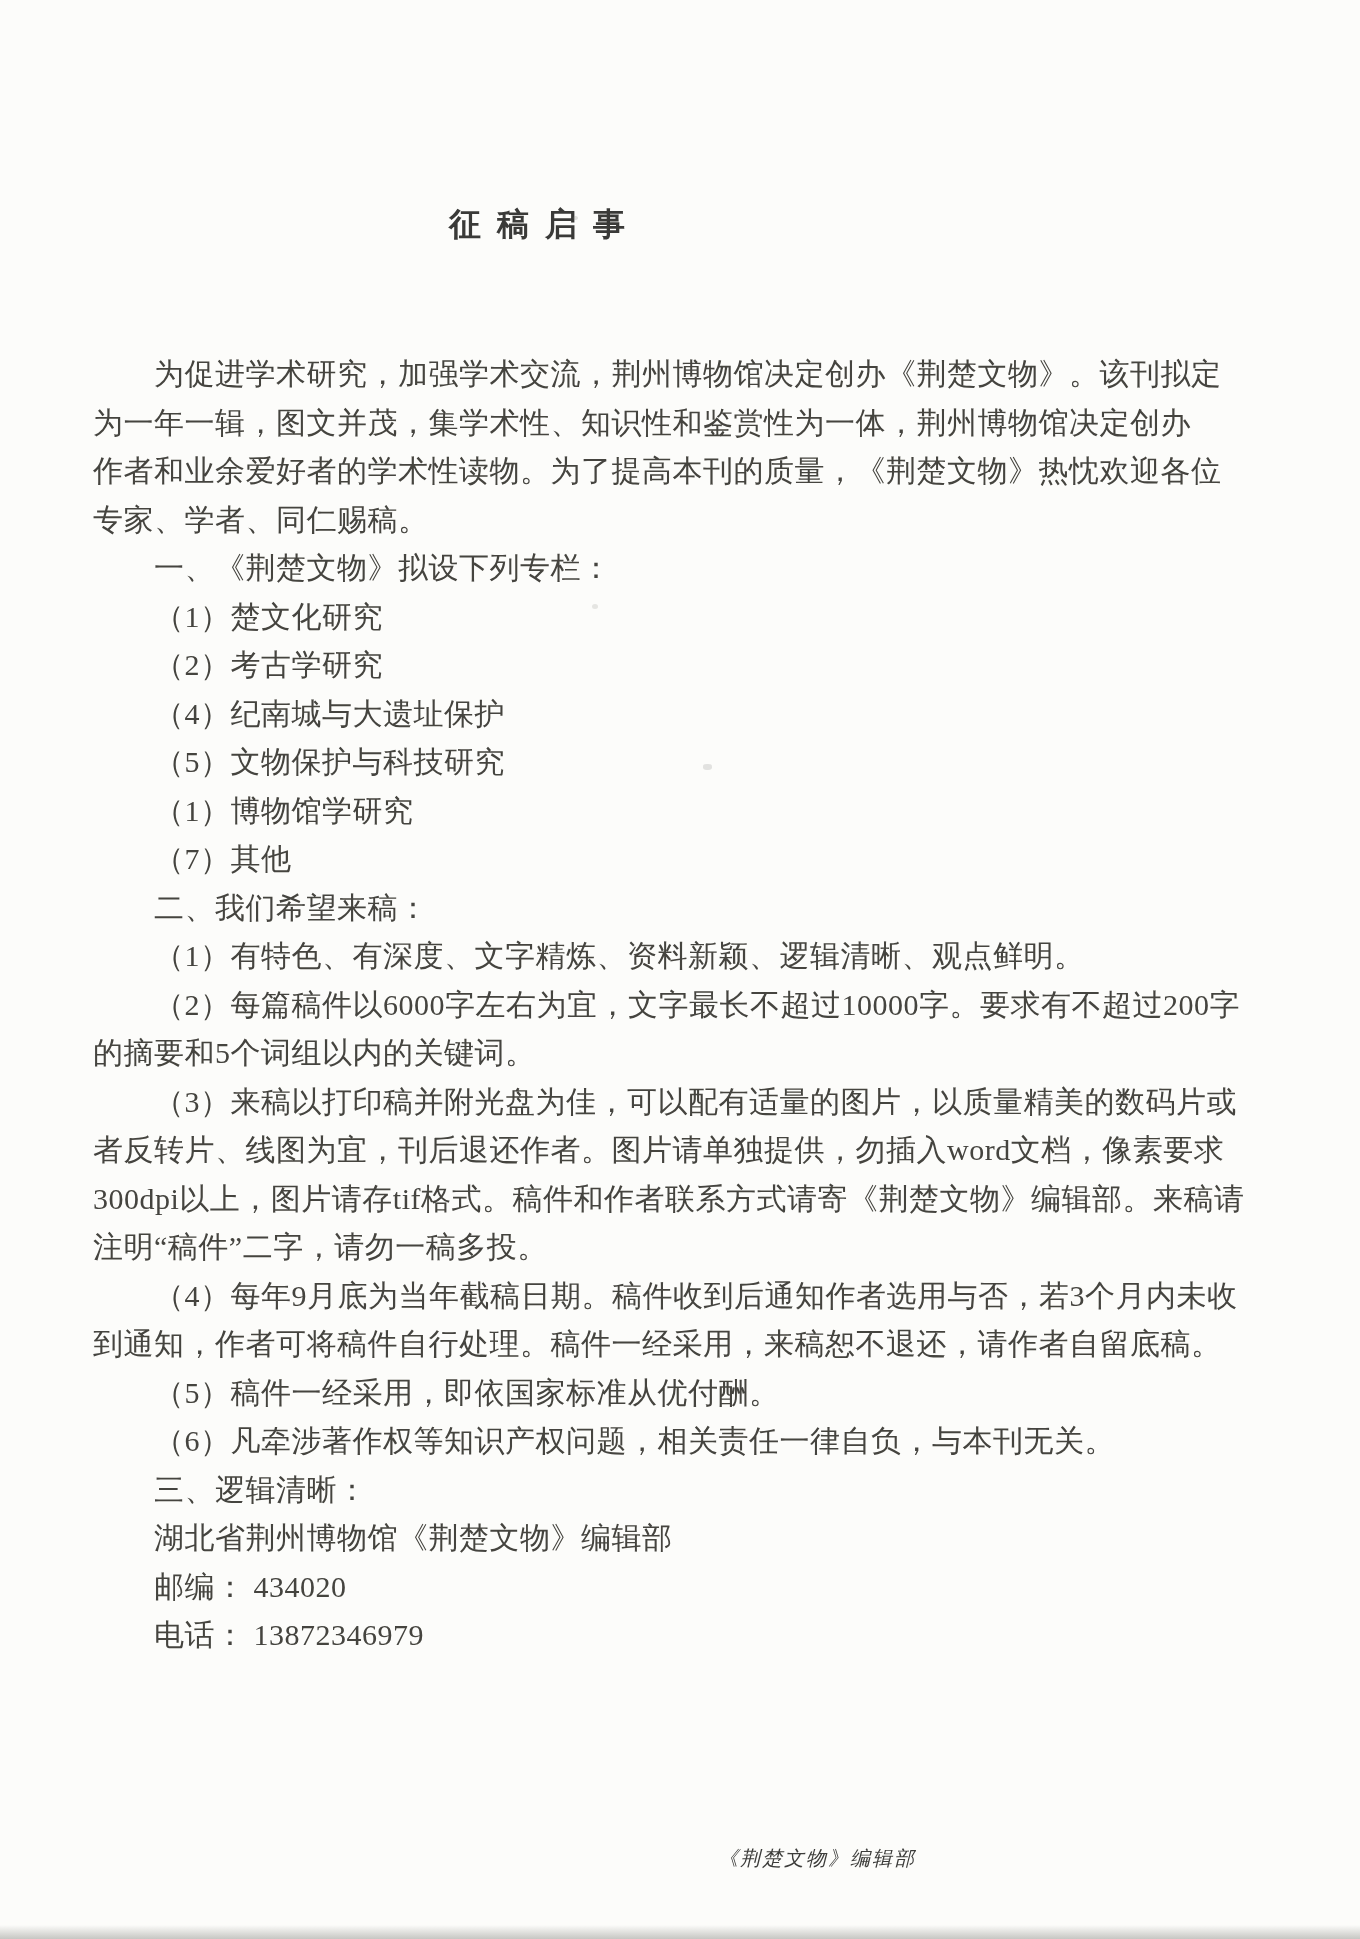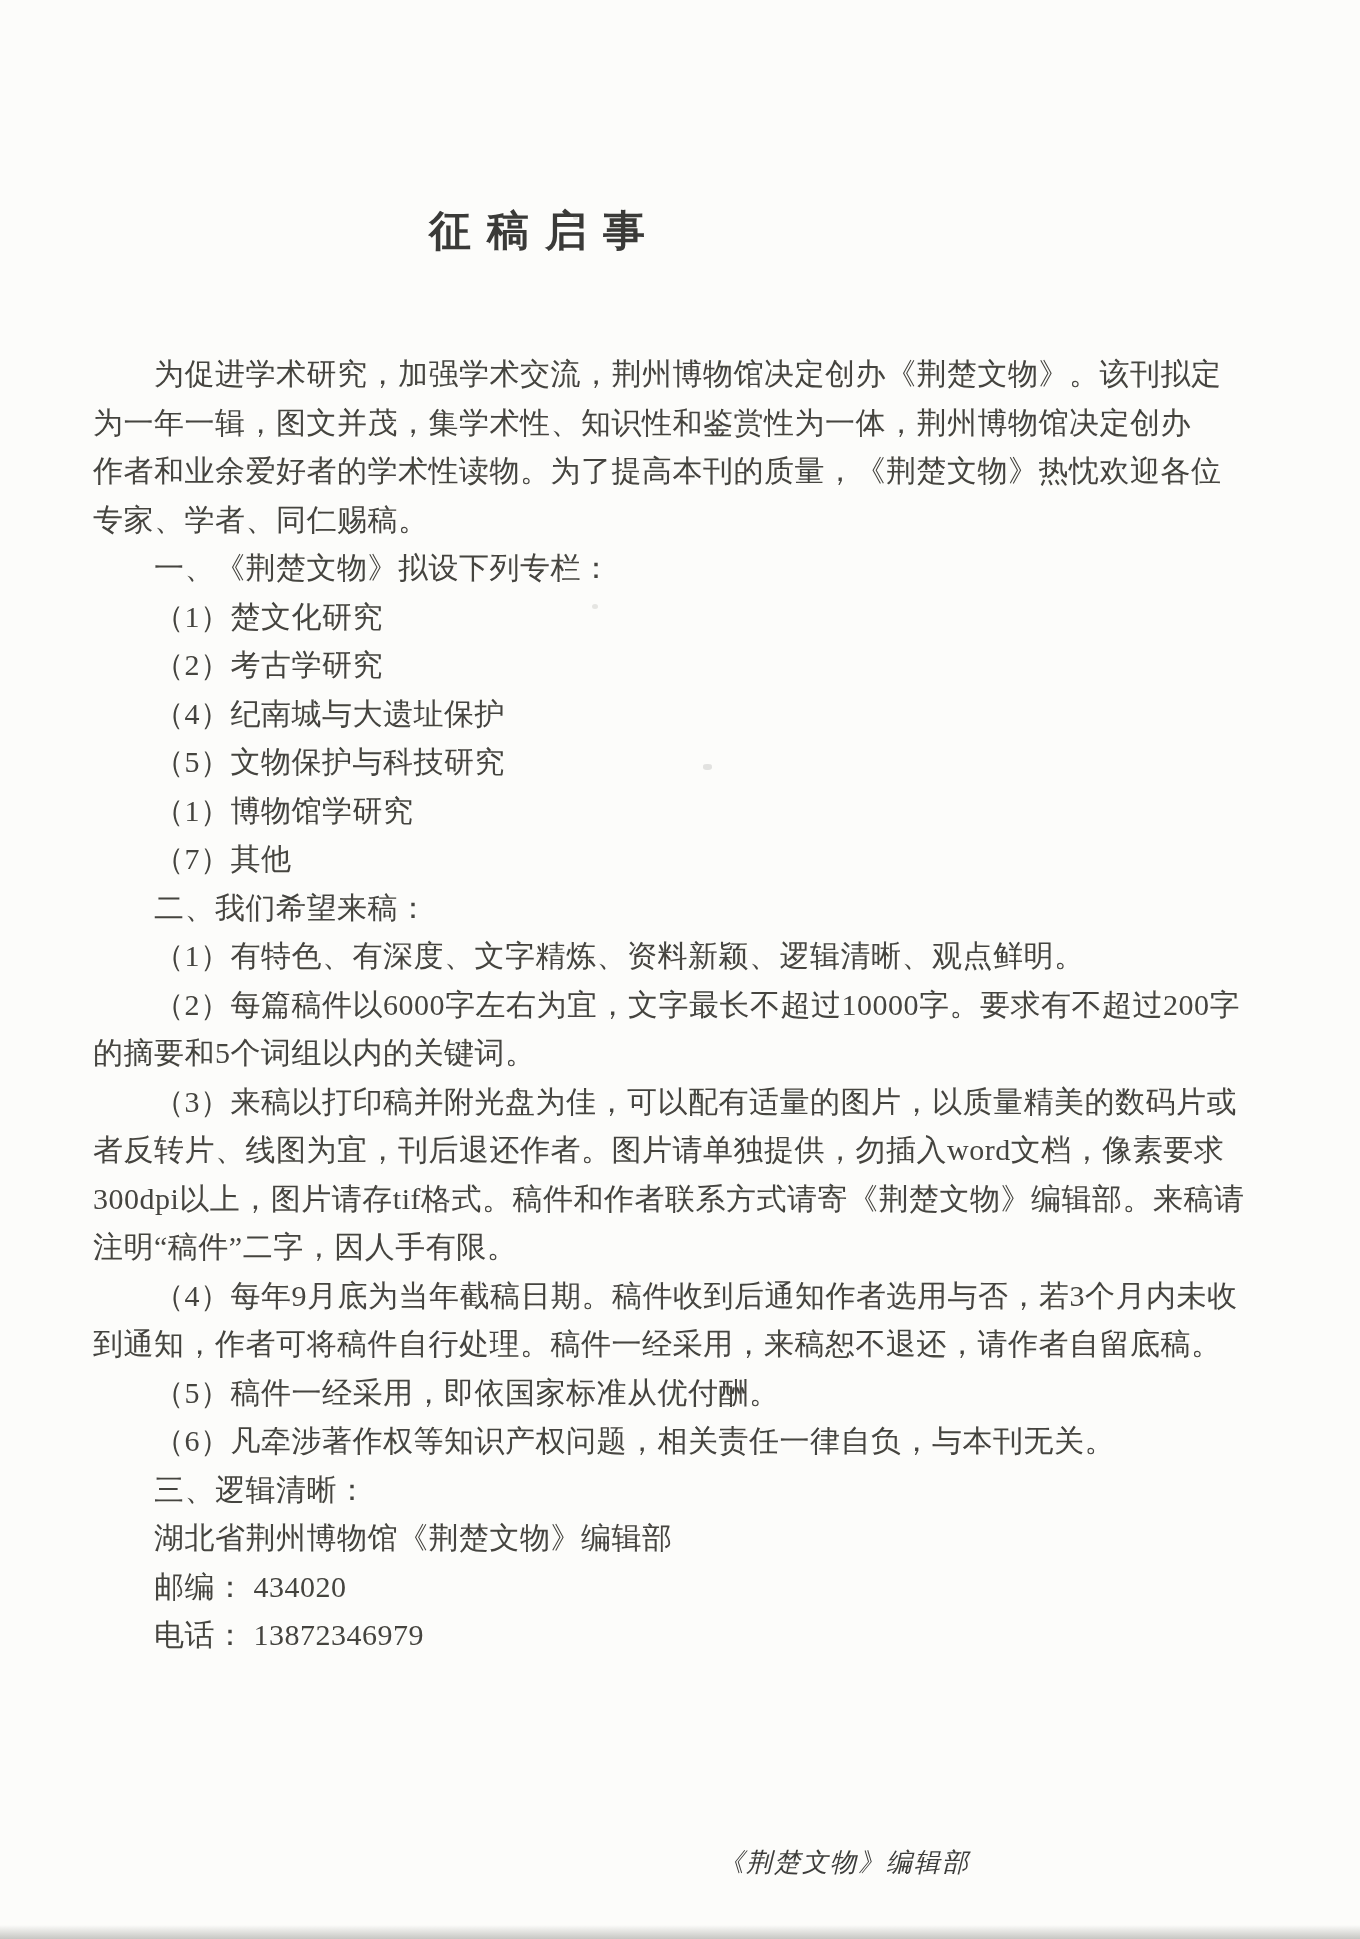--- a/index.html
+++ b/index.html
@@ -15,21 +15,21 @@
     overflow: hidden;
     font-family: "Liberation Serif", "DejaVu Serif", serif;
     color: #45443f;
   }
   .doc-title {
     position: absolute;
     top: 203px;
     left: 0;
     width: 1074px;
     text-align: center;
-    font-size: 42px;
+    font-size: 32px;
     font-weight: 700;
     letter-spacing: 16px;
     padding-left: 16px;
     box-sizing: border-box;
     color: #3a3a38;
   }
   .content {
     position: absolute;
     top: 350px;
     left: 93px;
@@ -41,21 +41,21 @@
   .line {
     white-space: pre;
   }
   .line.indent {
     padding-left: 61px;
   }
   .signature {
     position: absolute;
     top: 1845px;
     left: 718px;
-    font-size: 26px;
+    font-size: 20px;
     font-style: italic;
     letter-spacing: 2px;
     color: #3c3c3a;
   }
   .scan-edge-bottom {
     position: absolute;
     left: 0;
     right: 0;
     bottom: 0;
     height: 14px;
@@ -88,21 +88,21 @@
       <div class="line indent">（5）文物保护与科技研究</div>
       <div class="line indent">（1）博物馆学研究</div>
       <div class="line indent">（7）其他</div>
       <div class="line indent">二、我们希望来稿：</div>
       <div class="line indent">（1）有特色、有深度、文字精炼、资料新颖、逻辑清晰、观点鲜明。</div>
       <div class="line indent">（2）每篇稿件以6000字左右为宜，文字最长不超过10000字。要求有不超过200字</div>
       <div class="line">的摘要和5个词组以内的关键词。</div>
       <div class="line indent">（3）来稿以打印稿并附光盘为佳，可以配有适量的图片，以质量精美的数码片或</div>
       <div class="line">者反转片、线图为宜，刊后退还作者。图片请单独提供，勿插入word文档，像素要求</div>
       <div class="line">300dpi以上，图片请存tif格式。稿件和作者联系方式请寄《荆楚文物》编辑部。来稿请</div>
-      <div class="line">注明“稿件”二字，因人手有限。</div>
+      <div class="line">注明“稿件”二字，请勿一稿多投。</div>
       <div class="line indent">（4）每年9月底为当年截稿日期。稿件收到后通知作者选用与否，若3个月内未收</div>
       <div class="line">到通知，作者可将稿件自行处理。稿件一经采用，来稿恕不退还，请作者自留底稿。</div>
       <div class="line indent">（5）稿件一经采用，即依国家标准从优付酬。</div>
       <div class="line indent">（6）凡牵涉著作权等知识产权问题，相关责任一律自负，与本刊无关。</div>
       <div class="line indent">三、逻辑清晰：</div>
       <div class="line indent">湖北省荆州博物馆《荆楚文物》编辑部</div>
       <div class="line indent">邮编： 434020</div>
       <div class="line indent">电话： 13872346979</div>
     </div>
 

